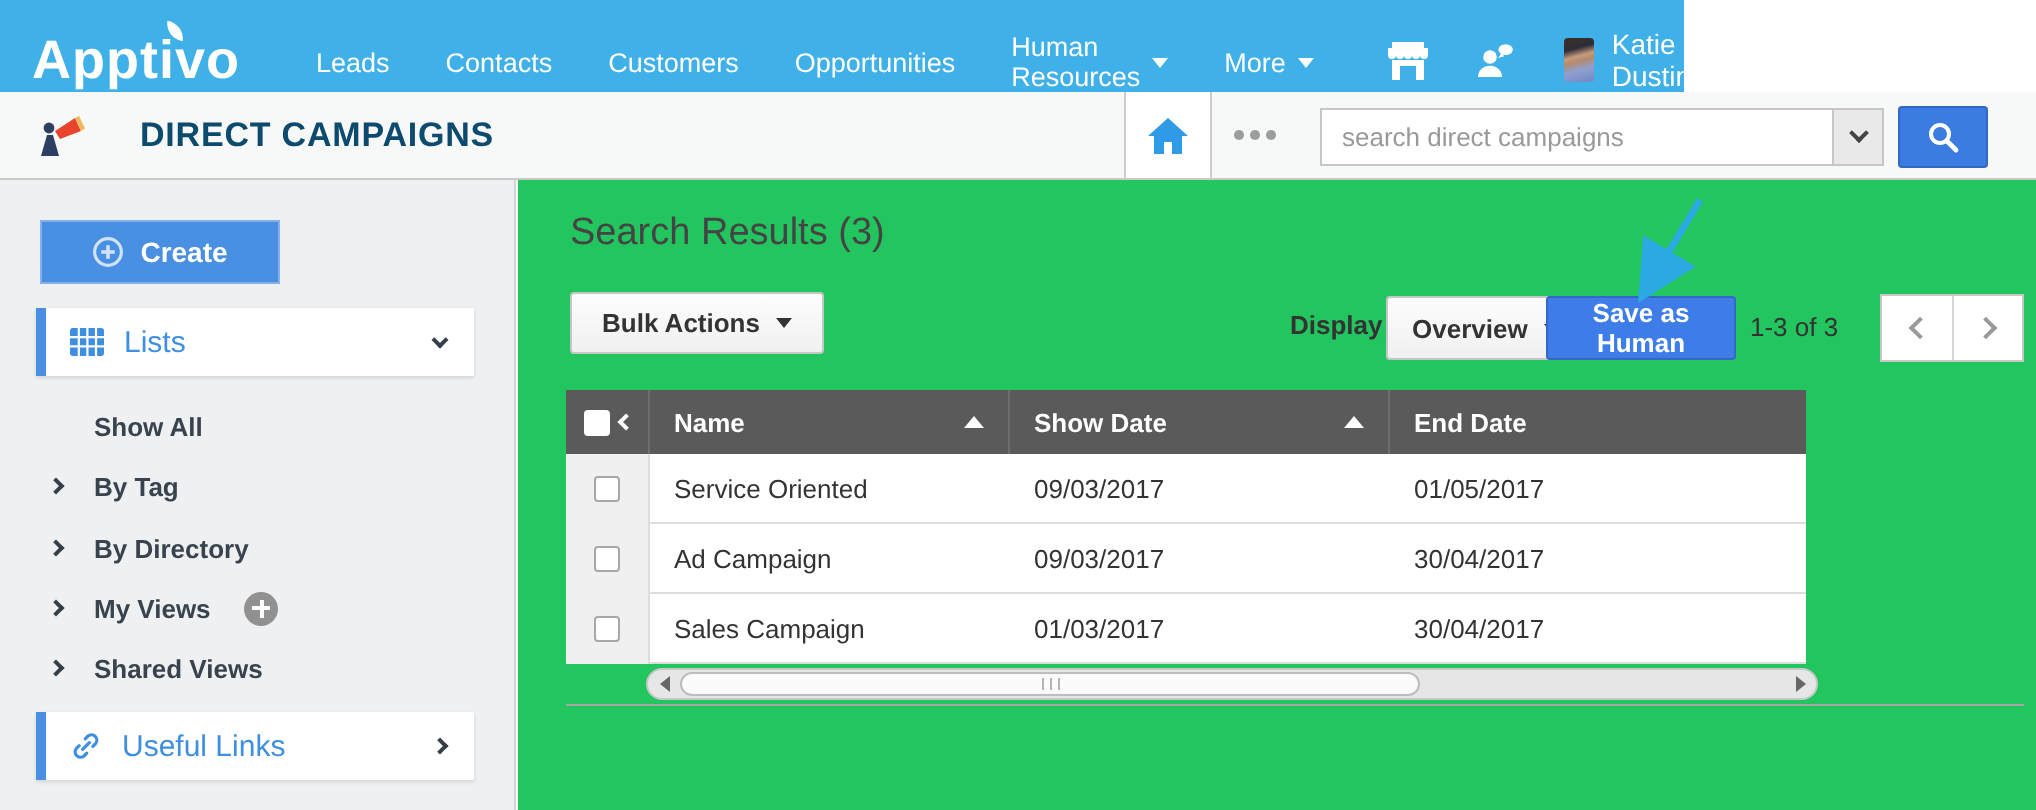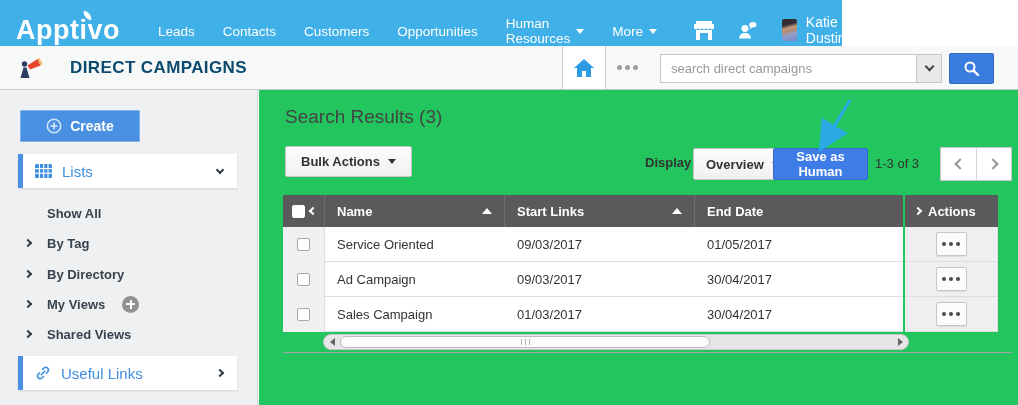--- a/index.html
+++ b/index.html
@@ -294,21 +294,21 @@
       <div class="thead">
         <div class="hc c0">
           <span class="checkbox" style="background:#fff"></span>
           <span class="chev-left-w"></span>
         </div>
         <div class="hc c1">
           <span>Name</span>
           <span class="sort-asc"></span>
         </div>
         <div class="hc c2">
-          <span>Start Links</span>
+          <span>Show Date</span>
           <span class="sort-asc"></span>
         </div>
         <div class="hc c3">
           <span>End Date</span>
         </div>
       </div>
 
       <div class="trow">
         <div class="tc c0">
             <span class="checkbox"></span>
@@ -346,47 +346,20 @@
           </div>
         <div class="tc c2">
             <span>01/03/2017</span>
           </div>
         <div class="tc c3">
             <span>30/04/2017</span>
           </div>
       </div>
     </div>
 
-    <div class="actions-col">
-      <div class="actions-head">
-        <span class="chev-right-w"></span>
-        <span>Actions</span>
-      </div>
-      <div class="actions-cell">
-        <span class="more-btn">
-            <i></i>
-            <i></i>
-            <i></i>
-          </span>
-      </div>
-      <div class="actions-cell">
-        <span class="more-btn">
-            <i></i>
-            <i></i>
-            <i></i>
-          </span>
-      </div>
-      <div class="actions-cell">
-        <span class="more-btn">
-            <i></i>
-            <i></i>
-            <i></i>
-          </span>
-      </div>
-    </div>
 
     <div class="hscroll">
       <span class="hs-btn l">
           <span class="tri-l"></span>
         </span>
       <span class="hs-thumb">
           <i></i>
           <i></i>
           <i></i>
         </span>

